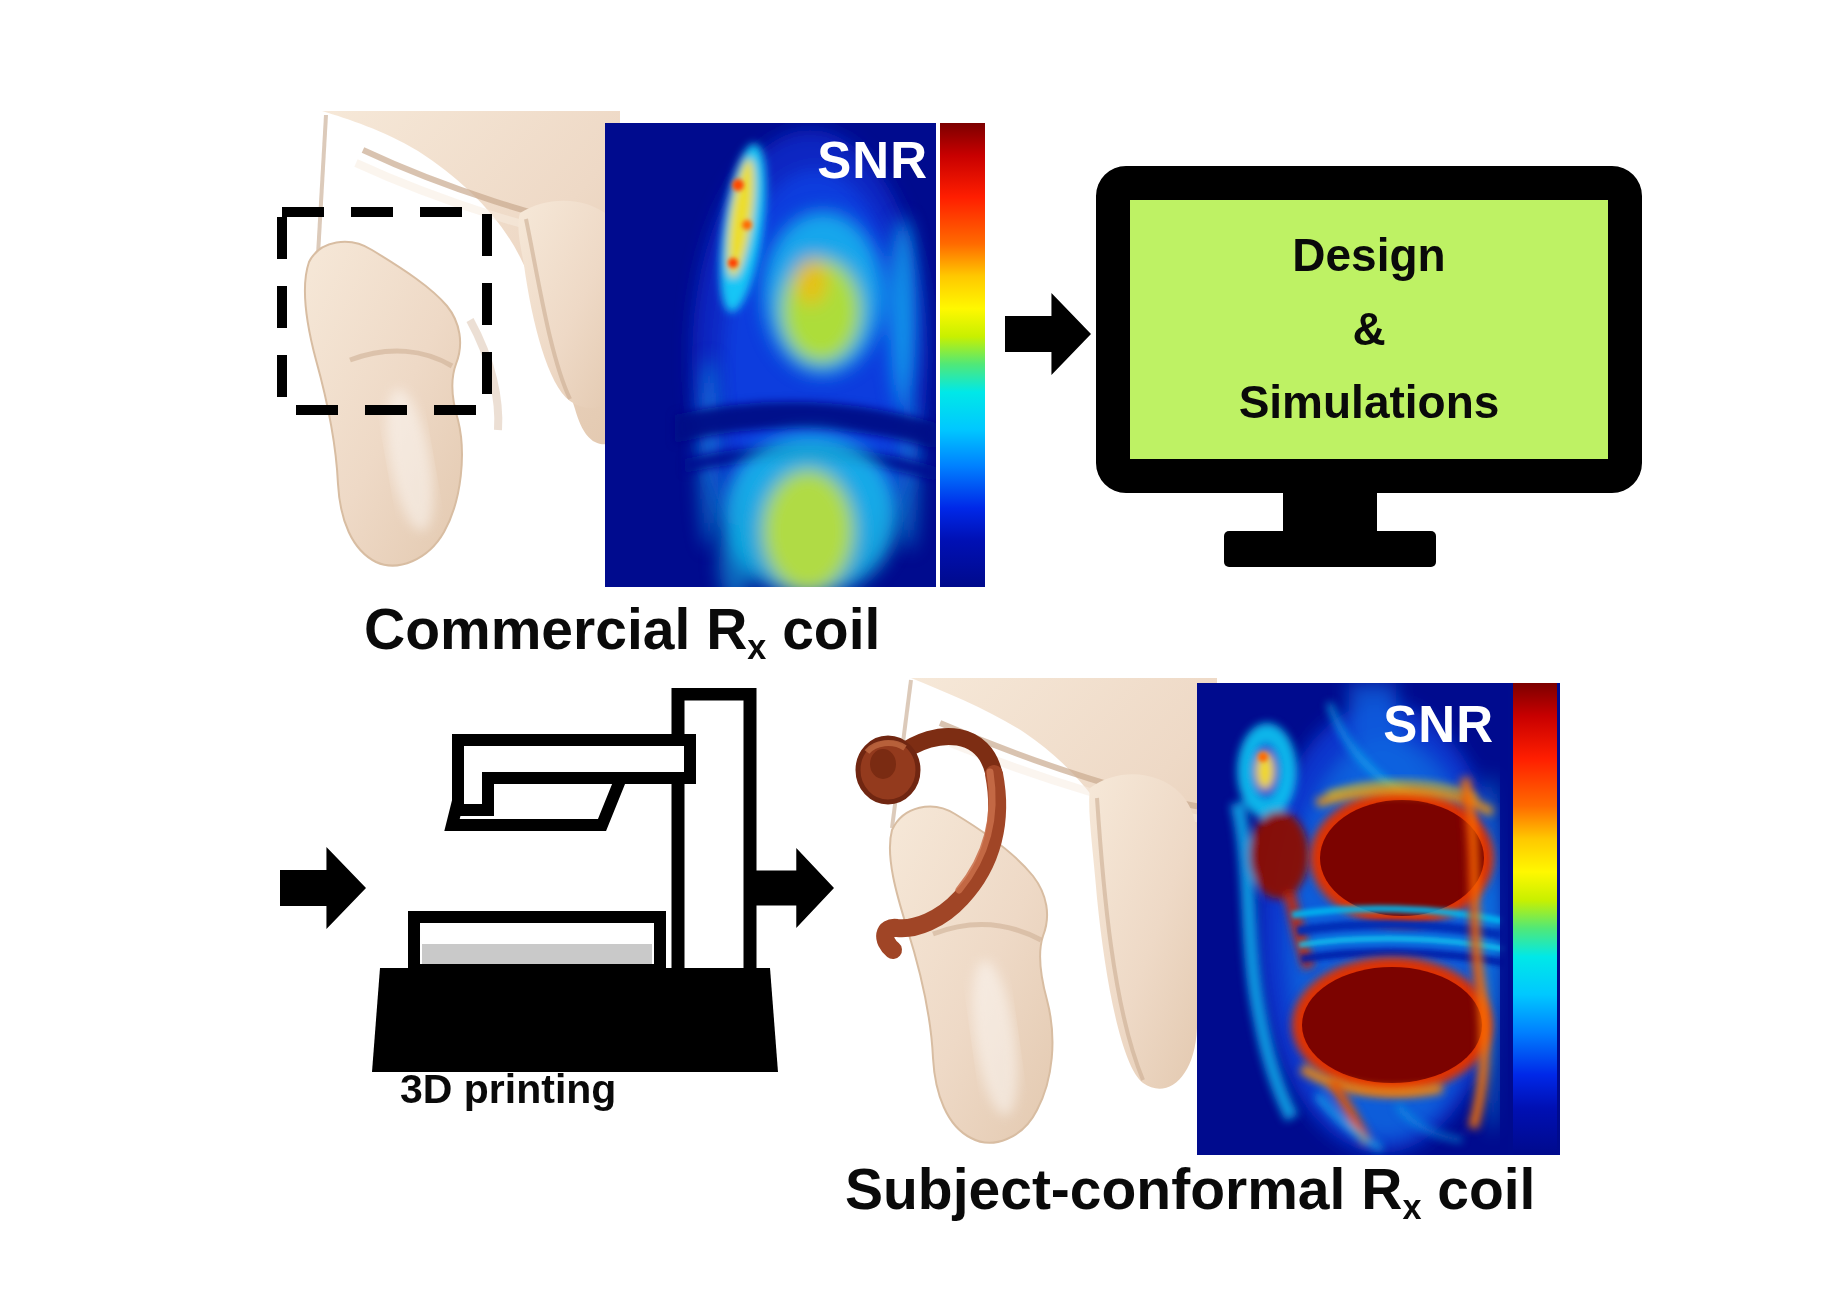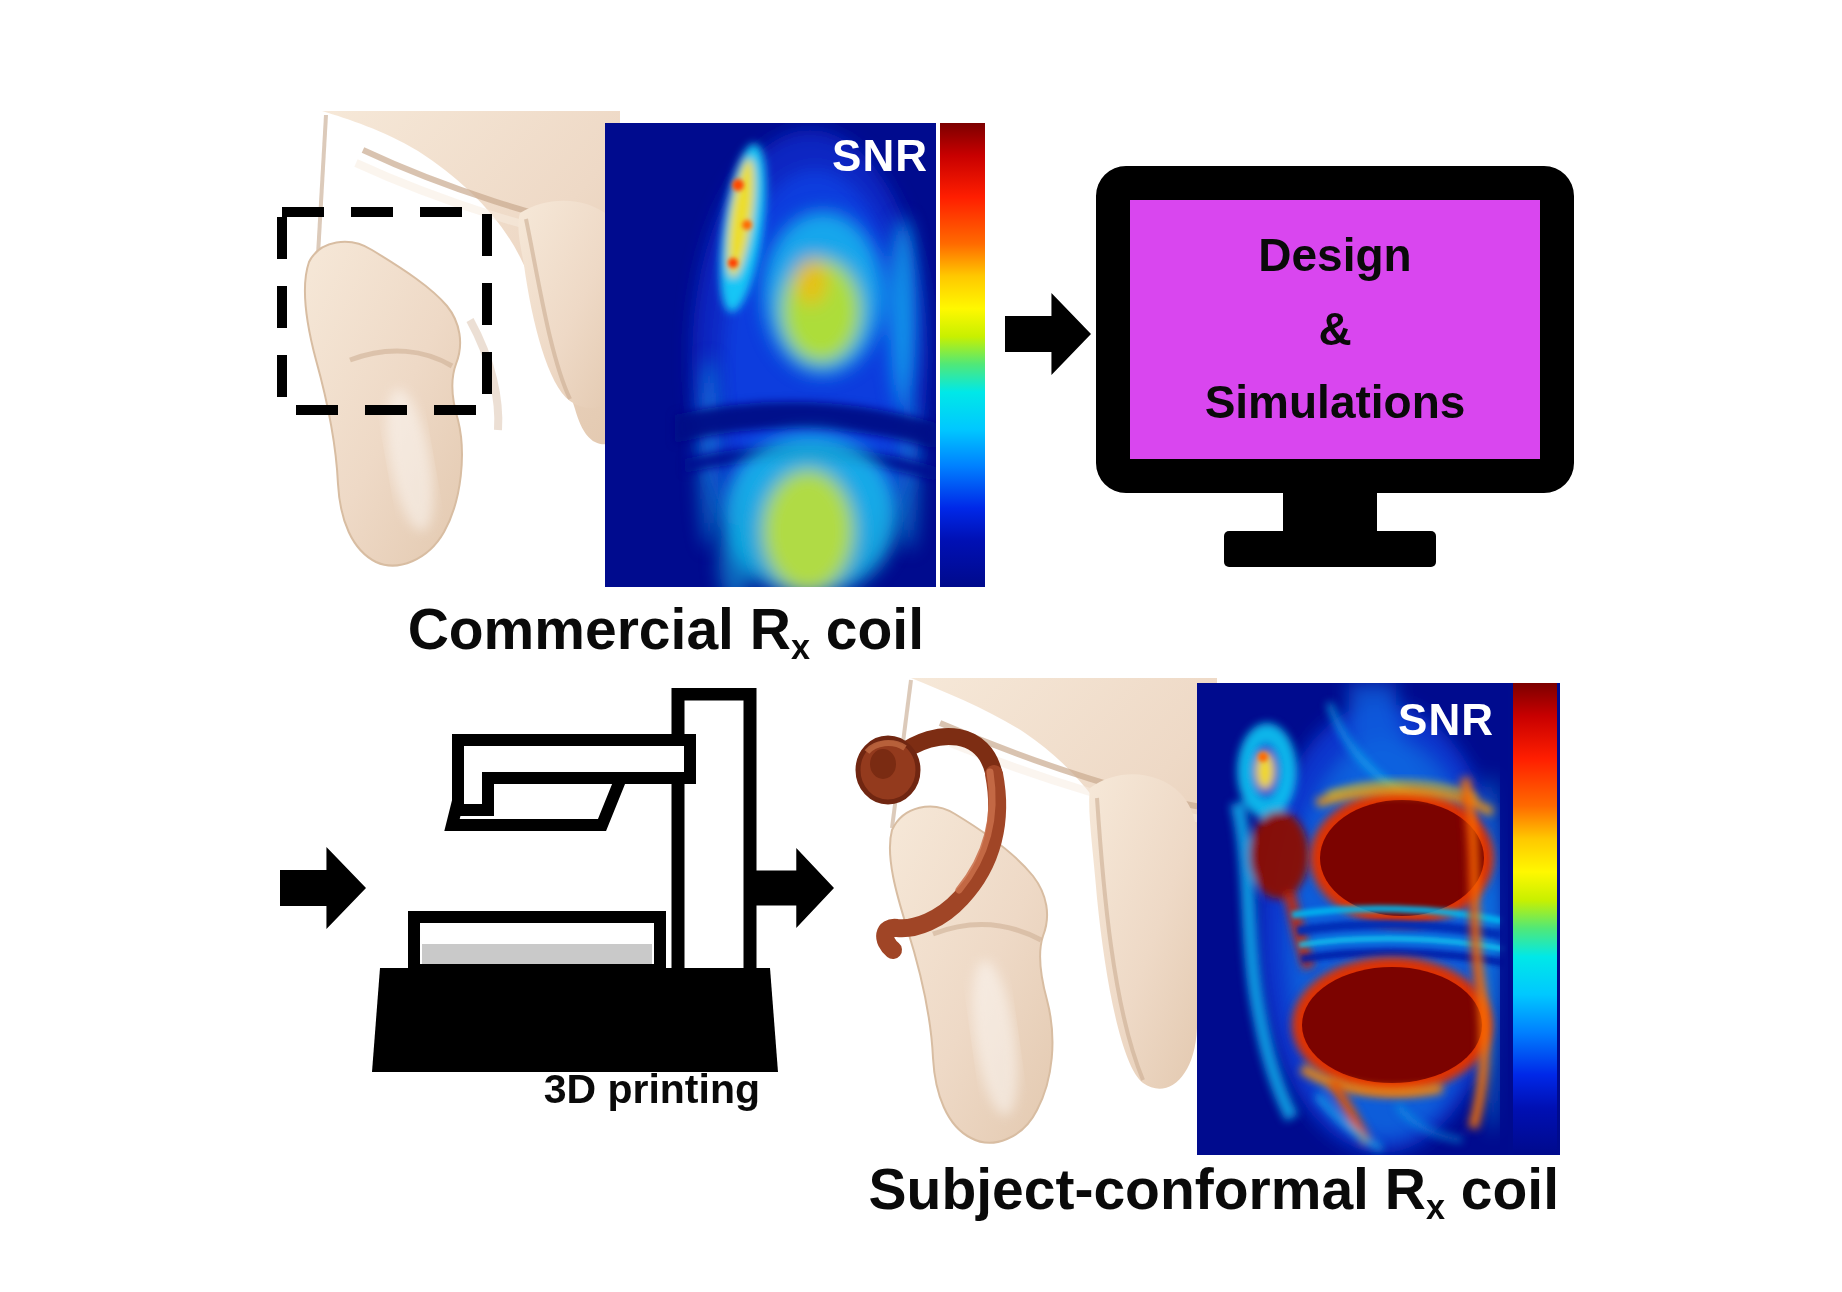--- a/index.html
+++ b/index.html
@@ -5,40 +5,40 @@
   html,body{margin:0;padding:0;background:#ffffff;}
   .canvas{position:relative;width:1842px;height:1292px;background:#ffffff;overflow:hidden;
           font-family:"Liberation Sans",sans-serif;}
   .abs{position:absolute;}
 
   
   .flow-arrow{position:absolute;background:#000;
     clip-path:polygon(0 28%,54% 28%,54% 0,100% 50%,54% 100%,54% 72%,0 72%);}
 
   
-  .monitor{position:absolute;left:1096px;top:166px;width:478px;height:327px;
-    box-sizing:border-box;border:34px solid #000;border-radius:30px;background:#d946ef;
+  .monitor{position:absolute;left:1096px;top:166px;width:546px;height:327px;
+    box-sizing:border-box;border:34px solid #000;border-radius:30px;background:#bef264;
     display:flex;align-items:center;justify-content:center;}
   .monitor-text{font-weight:700;font-size:46px;line-height:1.6;color:#0a0a0a;text-align:center;}
   .monitor-stem{position:absolute;left:1283px;top:491px;width:94px;height:42px;background:#000;}
   .monitor-base{position:absolute;left:1224px;top:531px;width:212px;height:36px;background:#000;border-radius:5px;}
 
   
   .snr-panel{position:absolute;display:flex;flex-direction:row;}
   .snr-panel svg{display:block;height:100%;}
   .cbar{height:100%;background:linear-gradient(180deg,
       #7c0000 0%,#c80000 7%,#ff1e00 16%,#ff6a00 26%,#ffc800 33%,#fff800 40%,
       #c8f000 46%,#50e878 52%,#00e8e8 58%,#00c8ff 66%,#0080ff 74%,
       #0028e8 83%,#0010b4 90%,#000a8c 100%);}
   .cgap-white{height:100%;background:#ffffff;}
   .cgap-navy{height:100%;background:#000b8e;}
-  .snr-tag{position:absolute;top:8px;color:#ffffff;font-weight:700;font-size:44px;letter-spacing:1px;}
-
-  
-  .caption{position:absolute;text-align:right;font-weight:700;color:#0a0a0a;white-space:nowrap;}
+  .snr-tag{position:absolute;top:8px;color:#ffffff;font-weight:700;font-size:51px;letter-spacing:1px;}
+
+  
+  .caption{position:absolute;text-align:left;font-weight:700;color:#0a0a0a;white-space:nowrap;}
   .caption sub{font-size:0.60em;font-weight:700;vertical-align:-0.28em;}
   .cap-lg{font-size:57px;}
   .cap-md{font-size:41px;}
 </style>
 </head>
 <body>
 
 <div class="canvas">
 
   <svg class="abs" style="left:248px;top:95px;" width="372" height="500" viewBox="0 0 372 500">

